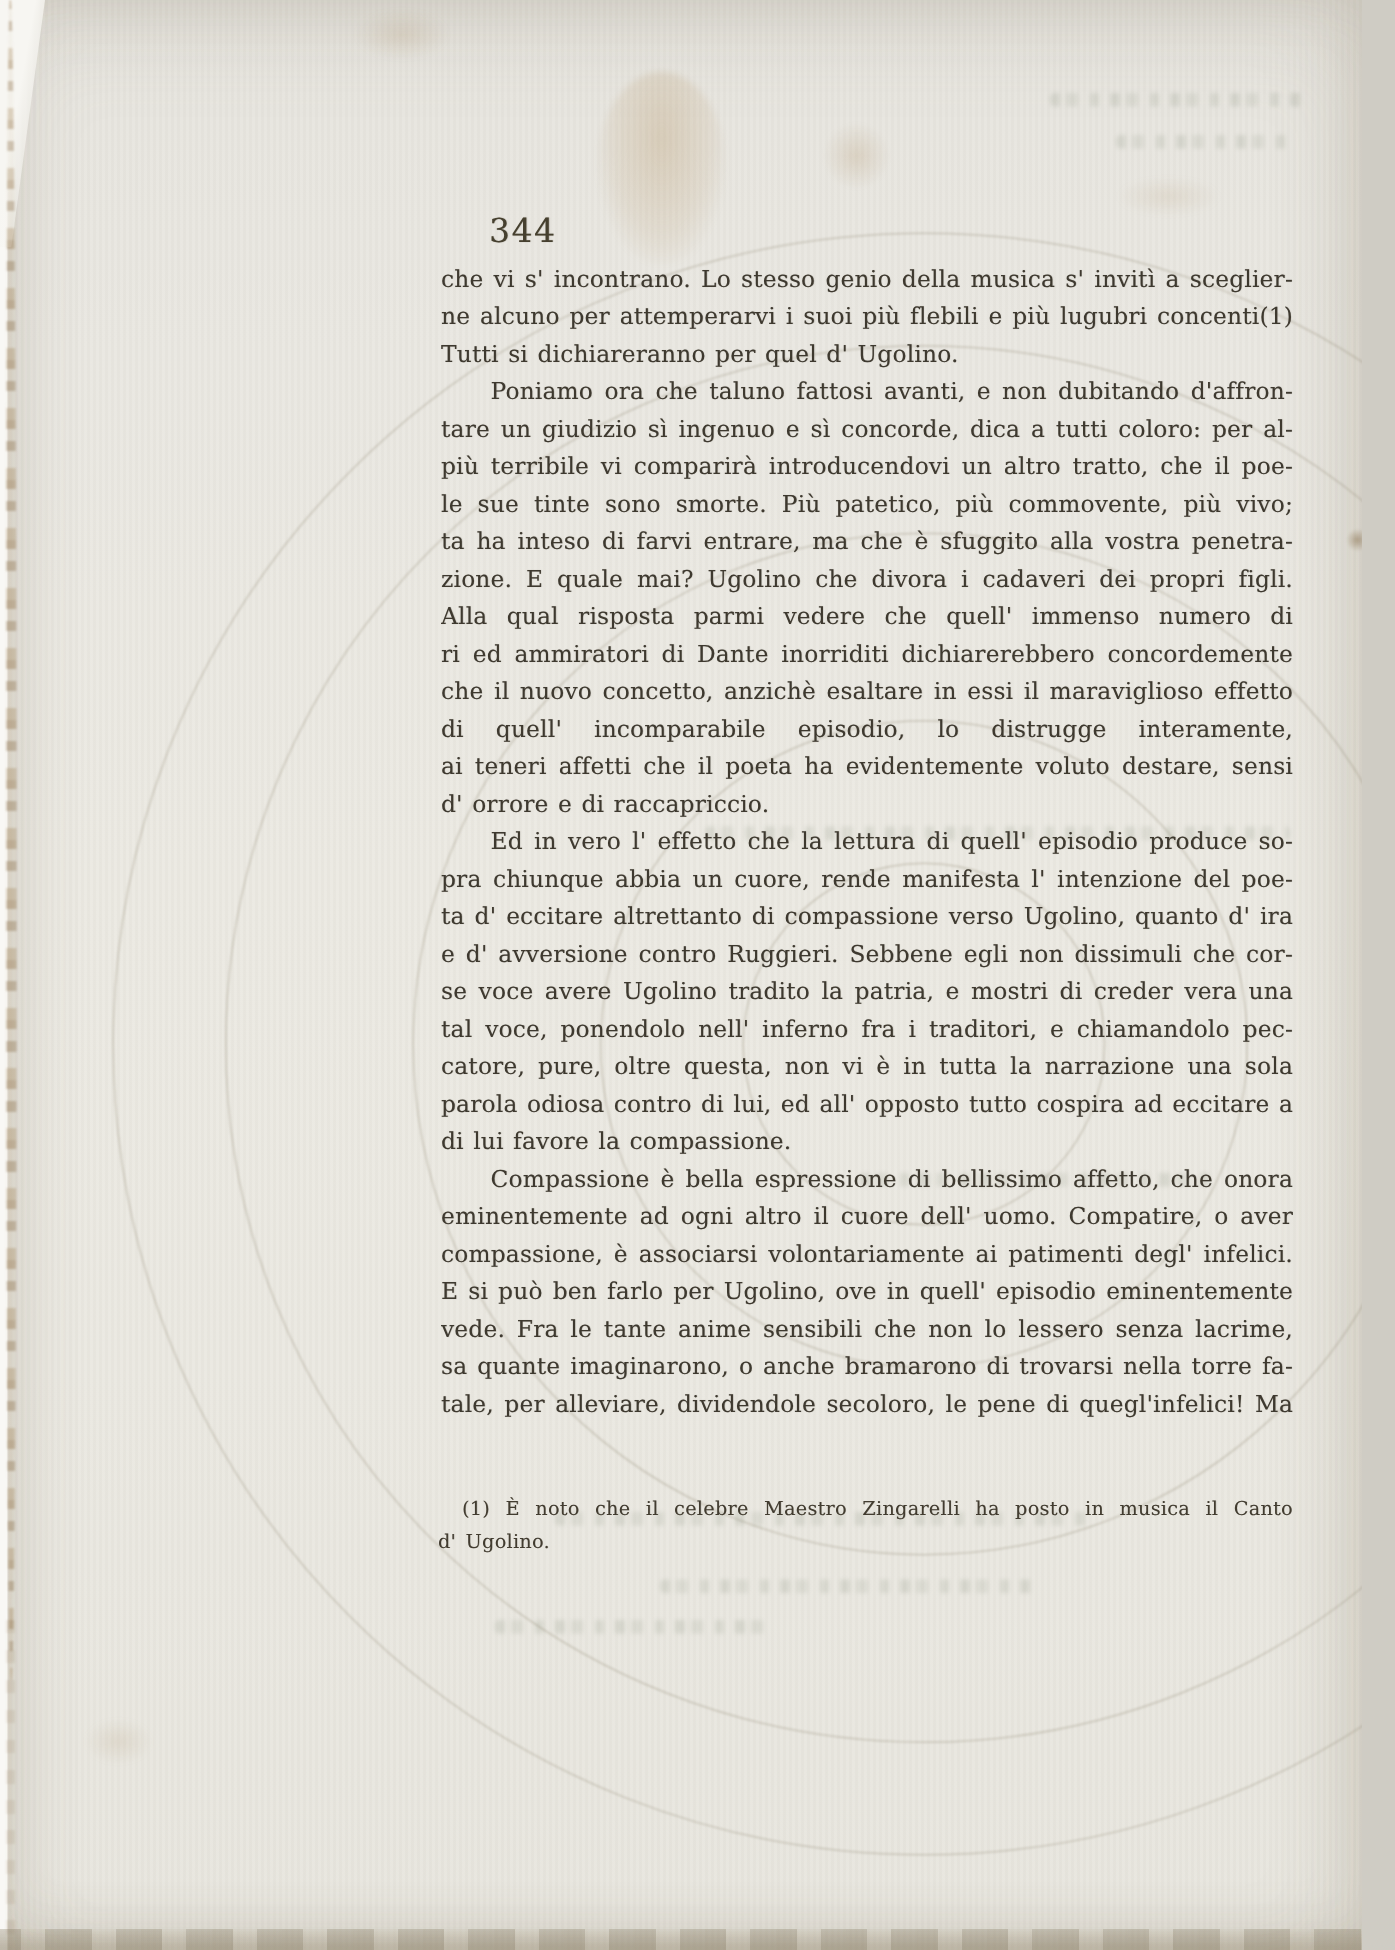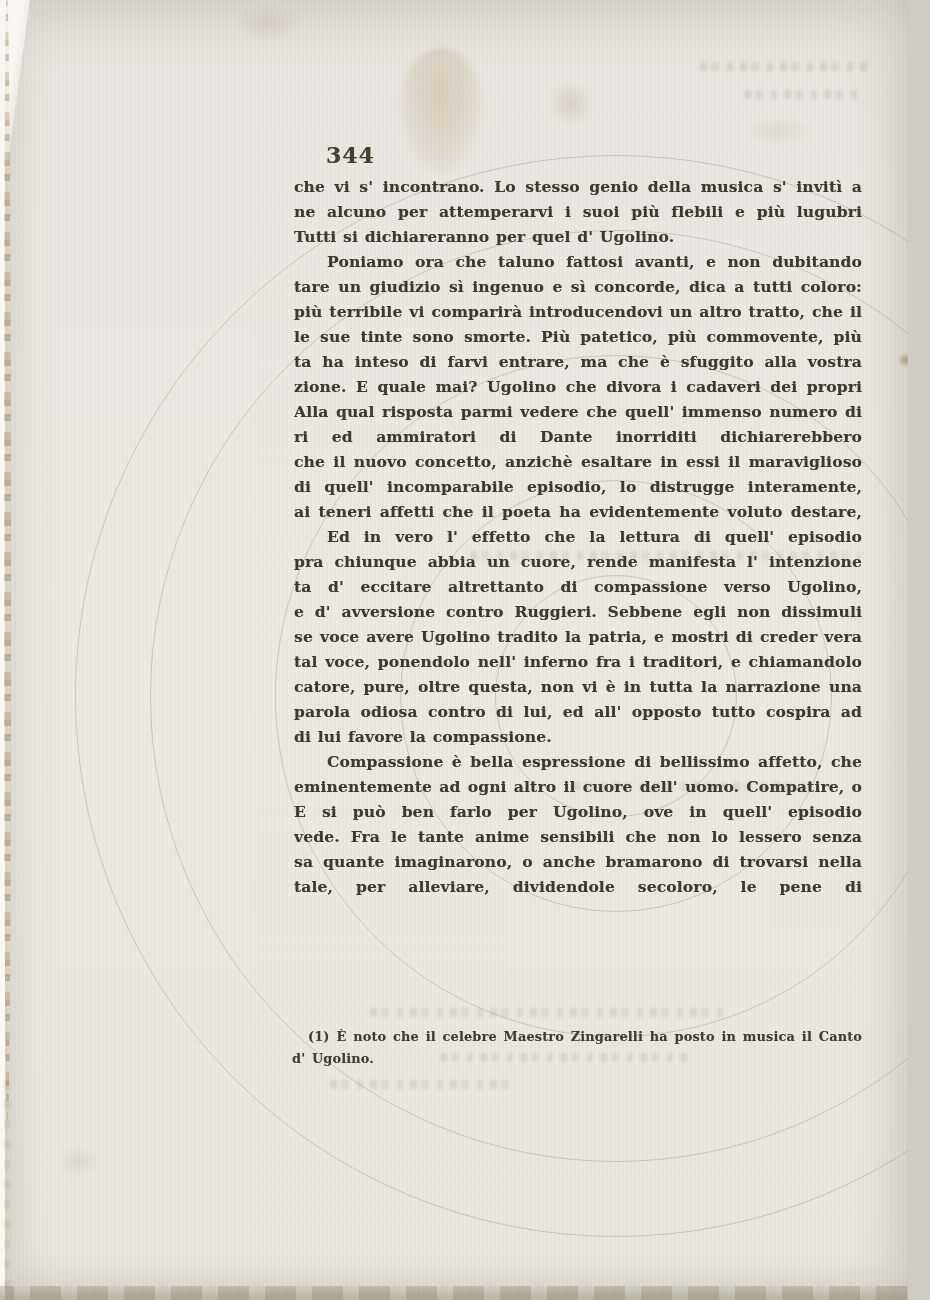--- a/index.html
+++ b/index.html
@@ -10,21 +10,20 @@
     background:
       repeating-linear-gradient(90deg, rgba(255,255,255,0.035) 0 2px, rgba(120,112,95,0.028) 2px 4px),
       linear-gradient(180deg, #e6e4de 0%, #e9e7e1 18%, #ebe9e2 45%, #eae8e1 70%, #e7e5de 100%);
     box-shadow:
       inset -18px 0 50px rgba(140,130,108,0.10),
       inset 18px 0 40px rgba(140,130,108,0.07),
       inset 0 26px 60px rgba(150,140,118,0.10),
       inset 0 -14px 34px rgba(140,128,100,0.14);
     font-family: "DejaVu Serif", "Liberation Serif", serif;
     color: #3e392f;
-    font-weight: bold;
   }
 
   
   .edge-left-white {
     position: absolute; left: 0; top: 0; width: 5px; height: 100%;
     background: #f9f8f5;
   }
   .edge-left-corner {
     position: absolute; left: 0; top: 0; width: 30px; height: 165px;
     background: linear-gradient(100deg, #f7f6f2 40%, rgba(247,246,242,0) 85%);
@@ -109,21 +108,21 @@
     letter-spacing: 0.15px; word-spacing: 1.2px;
     text-shadow: 0.25px 0.25px 0.5px rgba(62,57,47,0.38);
   }
   .line {
     text-align: justify; text-align-last: justify; text-justify: inter-word;
     height: 25px; overflow: hidden; white-space: normal;
   }
   .line.ind { text-indent: 33px; }
   .line.noju { text-align-last: left; }
   .footnote-text {
-    position: absolute; left: 292px; top: 1026px; width: 570px;
+    position: absolute; left: 292px; top: 996px; width: 570px;
     font-size: 12.8px; line-height: 22px;
     letter-spacing: 0.2px; word-spacing: 2px;
     color: #423c30;
     text-shadow: 0.25px 0.25px 0.4px rgba(66,60,48,0.35);
   }
   .footnote-text .line { height: 22px; }
   .footnote-text .line.ind { text-indent: 16px; }
 </style>
 </head>
 <body>
@@ -169,35 +168,37 @@
         <div class="line">tare un giudizio sì ingenuo e sì concorde, dica a tutti coloro: per al-</div>
         <div class="line">più terribile vi comparirà introducendovi un altro tratto, che il poe-</div>
         <div class="line">le sue tinte sono smorte. Più patetico, più commovente, più vivo;</div>
         <div class="line">ta ha inteso di farvi entrare, ma che è sfuggito alla vostra penetra-</div>
         <div class="line">zione. E quale mai? Ugolino che divora i cadaveri dei propri figli.</div>
         <div class="line">Alla qual risposta parmi vedere che quell' immenso numero di leggito-</div>
         <div class="line">ri ed ammiratori di Dante inorriditi dichiarerebbero concordemente</div>
         <div class="line">che il nuovo concetto, anzichè esaltare in essi il maraviglioso effetto</div>
         <div class="line">di quell' incomparabile episodio, lo distrugge interamente, sostituendo</div>
         <div class="line">ai teneri affetti che il poeta ha evidentemente voluto destare, sensi</div>
+        <div class="line noju">d' orrore e di raccapriccio.</div>
       </div>
       <div>
         <div class="line ind">Ed in vero l' effetto che la lettura di quell' episodio produce so-</div>
         <div class="line">pra chiunque abbia un cuore, rende manifesta l' intenzione del poe-</div>
         <div class="line">ta d' eccitare altrettanto di compassione verso Ugolino, quanto d' ira</div>
         <div class="line">e d' avversione contro Ruggieri. Sebbene egli non dissimuli che cor-</div>
         <div class="line">se voce avere Ugolino tradito la patria, e mostri di creder vera una</div>
         <div class="line">tal voce, ponendolo nell' inferno fra i traditori, e chiamandolo pec-</div>
         <div class="line">catore, pure, oltre questa, non vi è in tutta la narrazione una sola</div>
         <div class="line">parola odiosa contro di lui, ed all' opposto tutto cospira ad eccitare a</div>
         <div class="line noju">di lui favore la compassione.</div>
       </div>
       <div>
         <div class="line ind">Compassione è bella espressione di bellissimo affetto, che onora</div>
         <div class="line">eminentemente ad ogni altro il cuore dell' uomo. Compatire, o aver</div>
+        <div class="line">compassione, è associarsi volontariamente ai patimenti degl' infelici.</div>
         <div class="line">E si può ben farlo per Ugolino, ove in quell' episodio eminentemente</div>
         <div class="line">vede. Fra le tante anime sensibili che non lo lessero senza lacrime, chi</div>
         <div class="line">sa quante imaginarono, o anche bramarono di trovarsi nella torre fa-</div>
         <div class="line">tale, per alleviare, dividendole secoloro, le pene di quegl'infelici! Ma</div>
       </div>
     </div>
   <div class="footnote-text">
       <div>
         <div class="line ind">(1) È noto che il celebre Maestro Zingarelli ha posto in musica il Canto</div>
         <div class="line noju">d' Ugolino.</div>

